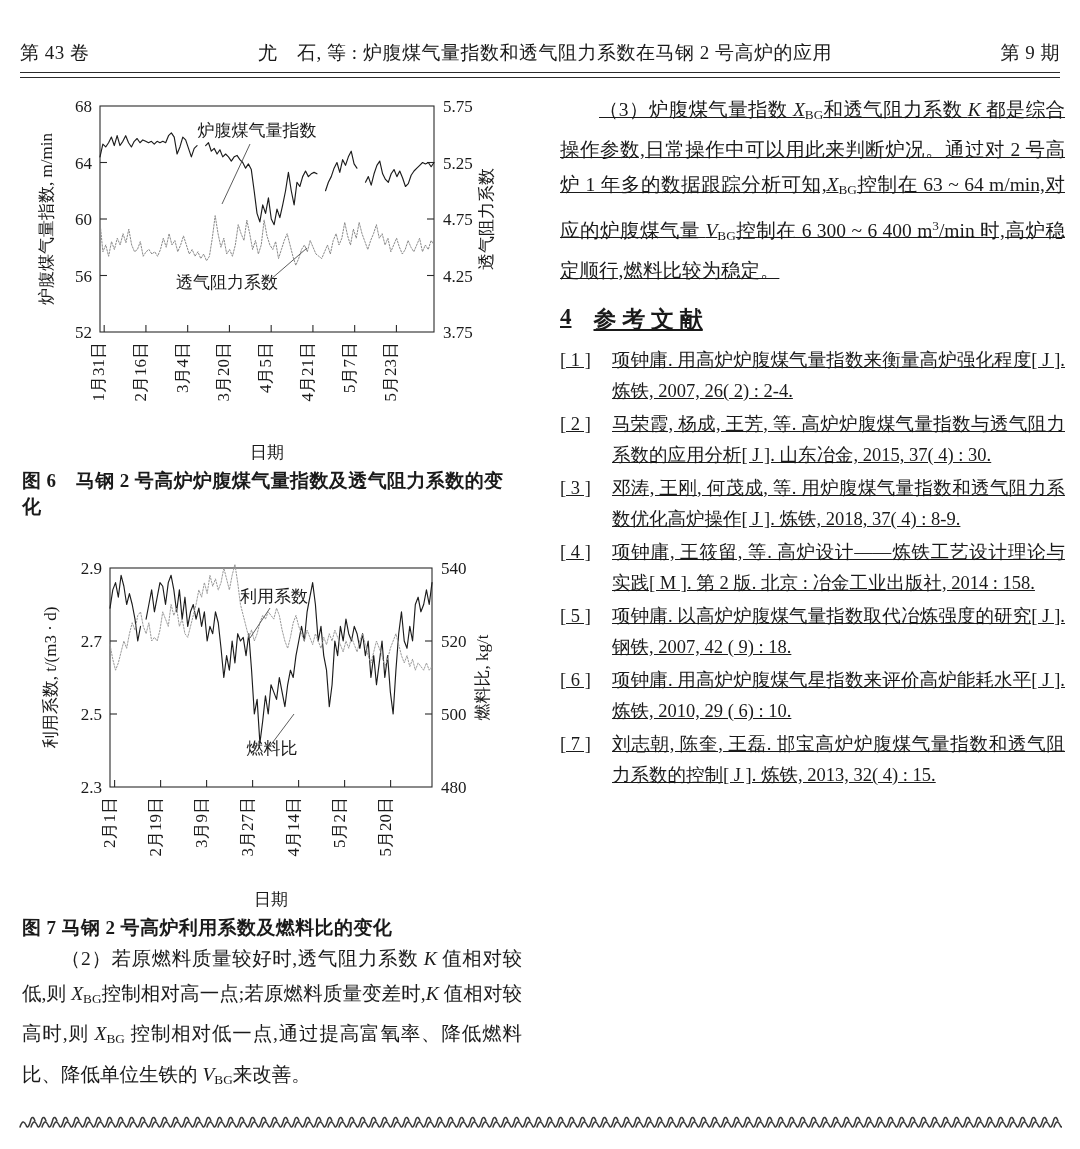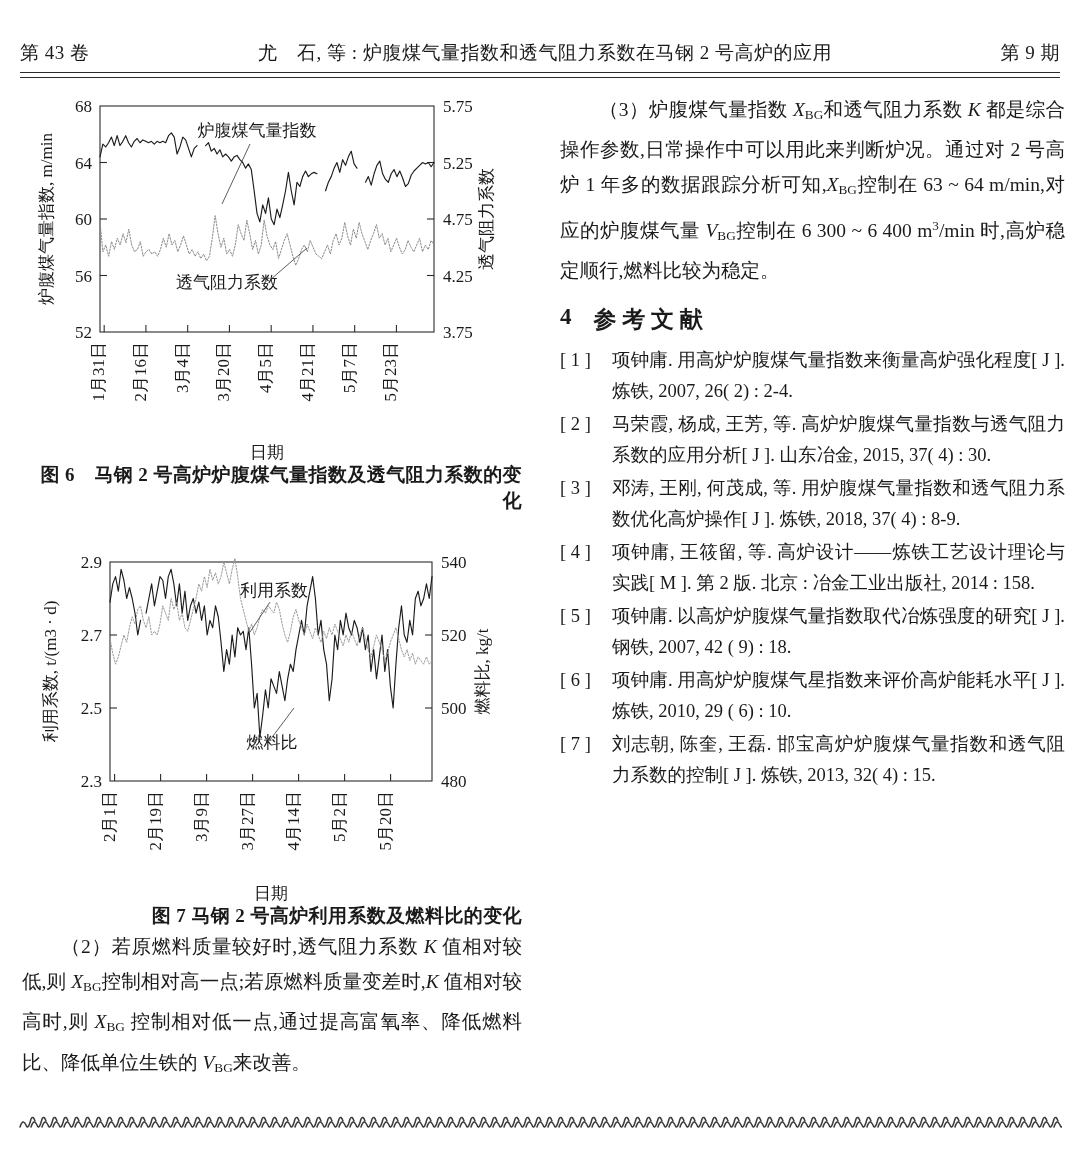--- a/index.html
+++ b/index.html
@@ -39,42 +39,42 @@
     border-bottom: 1.2px solid #2b2b2b;
   }
 
   
   .col {
     position: absolute;
     top: 92px;
     width: 500px;
   }
   .col-left  { left: 22px; }
-  .col-right { left: 560px; width: 505px; }
+  .col-right { left: 560px; width: 505px; text-decoration: underline; }
 
   p.body {
     margin: 0 0 0 0;
     font-size: 19.5px;
     line-height: 35px;
     text-align: justify;
     text-justify: inter-ideograph;
     text-indent: 2em;
   }
 
   .sub { font-size: .68em; vertical-align: -0.25em; }
   .sup { font-size: .68em; vertical-align: 0.5em; }
   .ital { font-style: italic; font-family: "Liberation Serif", serif; }
 
   
   .figure { position: relative; }
   .fig-caption {
     font-size: 19px;
     font-weight: bold;
-    text-align: right;
-    margin-top: 0;
+    text-align: left;
+    margin-top: 6px;
     letter-spacing: .4px;
   }
 
   
   .chart-wrap { position: relative; }
   svg.chart { display: block; }
 
   
   .refs-title {
     font-size: 23px;

